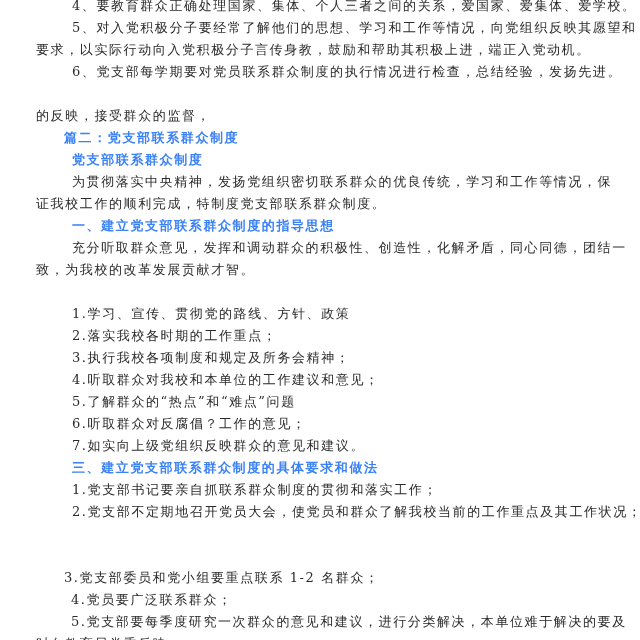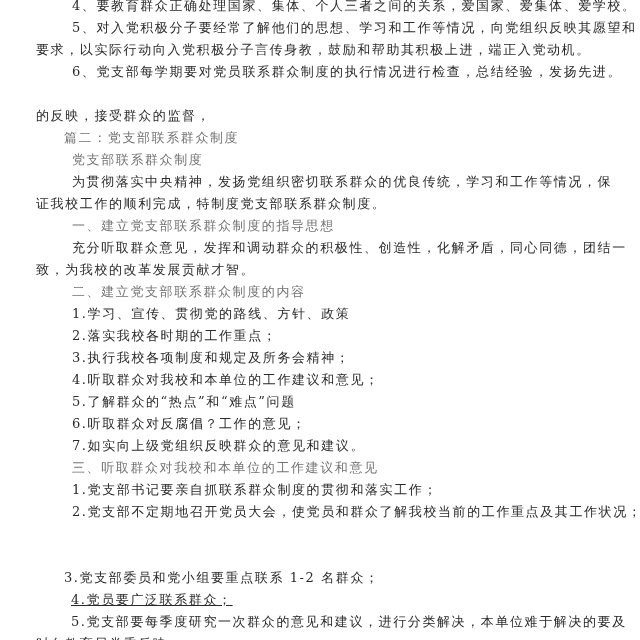--- a/index.html
+++ b/index.html
@@ -1,21 +1,21 @@
 <!DOCTYPE html>
 <html><head>
 <meta charset="utf-8">
 <style>
   html, body { margin: 0; padding: 0; background: #ffffff; }
   body { width: 640px; height: 640px; overflow: hidden; position: relative;
          font-family: "DejaVu Serif", "Liberation Serif", serif; color: #2a2a2a; }
   .page { position: absolute; left: 16px; top: 0; width: 640px; height: 608px; }
   .line { position: absolute; left: 20px; white-space: nowrap; font-size: 13px;
           letter-spacing: 1.6px; line-height: 18px; }
-  .bold { font-weight: normal; color: #737373; }
+  .bold { font-weight: bold; color: #3b82f6; }
 </style>
 </head>
 <body>
 
 <div class="page">
   <div class="line" style="top:-3px;left:56px;">4、要教育群众正确处理国家、集体、个人三者之间的关系，爱国家、爱集体、爱学校。</div>
   <div class="line" style="top:19px;left:56px;">5、对入党积极分子要经常了解他们的思想、学习和工作等情况，向党组织反映其愿望和</div>
   <div class="line" style="top:41px;">要求，以实际行动向入党积极分子言传身教，鼓励和帮助其积极上进，端正入党动机。</div>
   <div class="line" style="top:63px;left:56px;">6、党支部每学期要对党员联系群众制度的执行情况进行检查，总结经验，发扬先进。</div>
   <div class="line" style="top:107px;">的反映，接受群众的监督，</div>
@@ -23,30 +23,29 @@
   <div class="line bold" style="top:129px;left:48px;">篇二：党支部联系群众制度</div>
   <div class="line bold" style="top:151px;left:56px;">党支部联系群众制度</div>
 
   <div class="line" style="top:173px;left:56px;">为贯彻落实中央精神，发扬党组织密切联系群众的优良传统，学习和工作等情况，保</div>
   <div class="line" style="top:195px;">证我校工作的顺利完成，特制度党支部联系群众制度。</div>
 
   <div class="line bold" style="top:217px;left:56px;">一、建立党支部联系群众制度的指导思想</div>
   <div class="line" style="top:239px;left:56px;">充分听取群众意见，发挥和调动群众的积极性、创造性，化解矛盾，同心同德，团结一</div>
   <div class="line" style="top:261px;">致，为我校的改革发展贡献才智。</div>
 
-  <div class="line bold" style="top:283px;left:56px;">二、建立党支部联系群众制度的内容</div>
   <div class="line" style="top:305px;left:56px;">1.学习、宣传、贯彻党的路线、方针、政策</div>
   <div class="line" style="top:327px;left:56px;">2.落实我校各时期的工作重点；</div>
   <div class="line" style="top:349px;left:56px;">3.执行我校各项制度和规定及所务会精神；</div>
   <div class="line" style="top:371px;left:56px;">4.听取群众对我校和本单位的工作建议和意见；</div>
   <div class="line" style="top:393px;left:56px;">5.了解群众的“热点”和“难点”问题</div>
   <div class="line" style="top:415px;left:56px;">6.听取群众对反腐倡？工作的意见；</div>
   <div class="line" style="top:437px;left:56px;text-align:center;">7.如实向上级党组织反映群众的意见和建议。</div>
 
-  <div class="line bold" style="top:459px;left:56px;">三、听取群众对我校和本单位的工作建议和意见</div>
+  <div class="line bold" style="top:459px;left:56px;">三、建立党支部联系群众制度的具体要求和做法</div>
   <div class="line" style="top:481px;left:56px;">1.党支部书记要亲自抓联系群众制度的贯彻和落实工作；</div>
   <div class="line" style="top:503px;left:56px;">2.党支部不定期地召开党员大会，使党员和群众了解我校当前的工作重点及其工作状况；</div>
 
   <div class="line" style="top:569px;left:48px;">3.党支部委员和党小组要重点联系 1-2 名群众；</div>
-  <div class="line" style="top:591px;left:55px;text-decoration:underline;">4.党员要广泛联系群众；</div>
+  <div class="line" style="top:591px;left:55px;">4.党员要广泛联系群众；</div>
   <div class="line" style="top:613px;left:55px;">5.党支部要每季度研究一次群众的意见和建议，进行分类解决，本单位难于解决的要及</div>
   <div class="line" style="top:635px;">时向教育局党委反映。</div>
 </div>
 
 </body></html>

